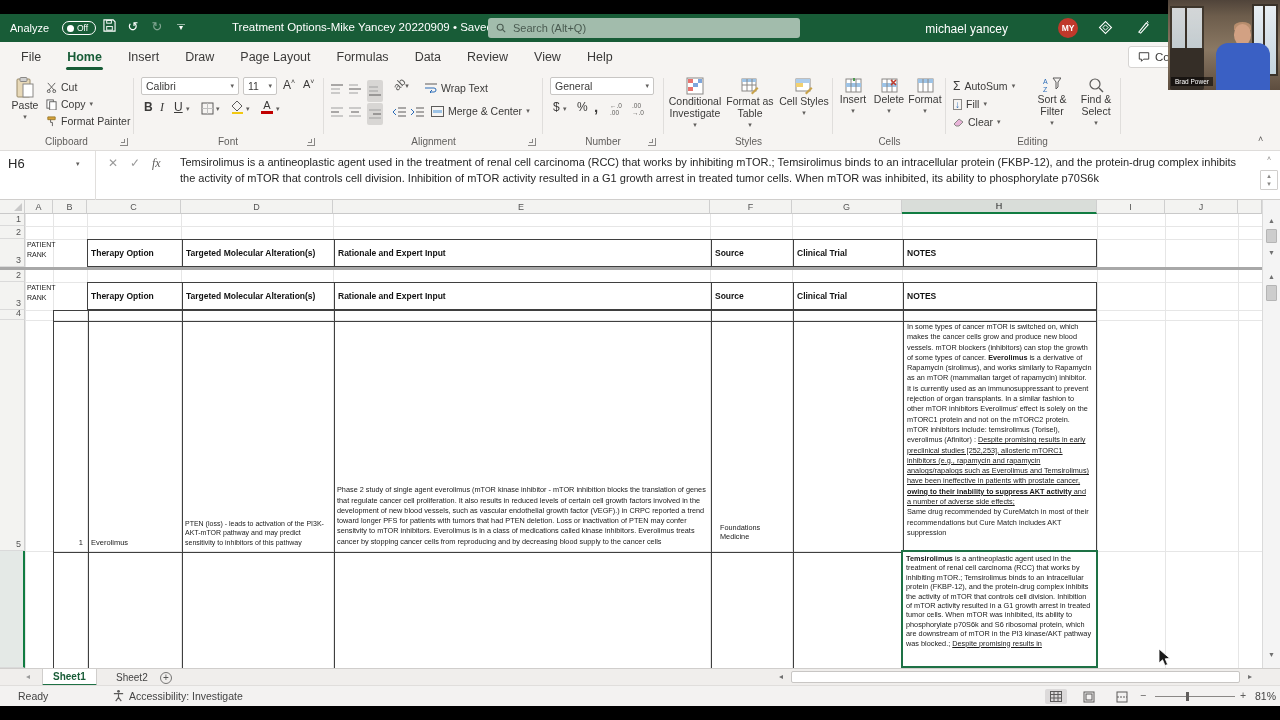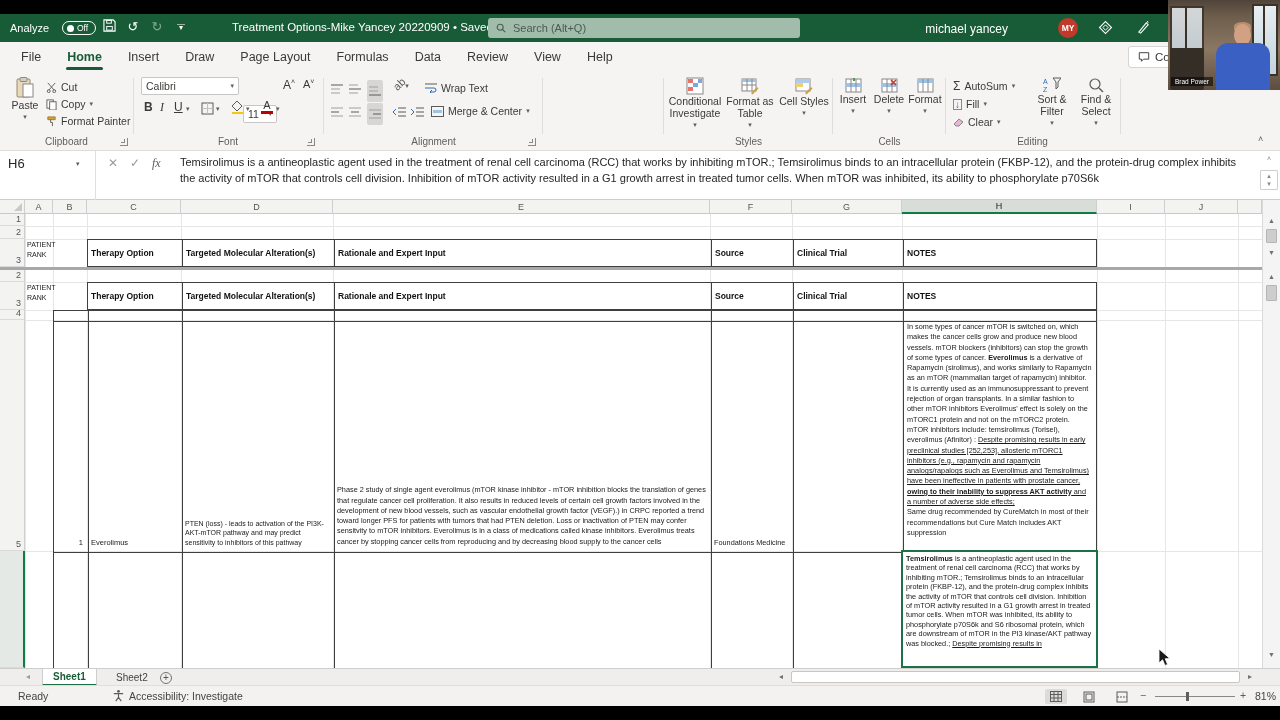--- a/index.html
+++ b/index.html
@@ -220,21 +220,21 @@
         <div class="rglabel">Clipboard</div>
         <div class="launcher" style="left:120px;"></div>
       </div>
       <div class="rgsep" style="left:133px;"></div>
 
       <div class="rgroup" style="left:135px;width:186px;">
         <div class="combo" style="left:6px;top:5px;width:98px;">
           <span>Calibri</span>
             <span class="chev">▾</span>
         </div>
-        <div class="combo" style="left:108px;top:5px;width:34px;margin-top:28px;">
+        <div class="combo" style="left:108px;top:5px;width:34px;">
           <span>11</span>
             <span class="chev">▾</span>
         </div>
         <div class="abs" style="left:148px;top:6px;font-size:12px;color:#3B3A39;">A<span style="font-size:7px;vertical-align:top;">˄</span></div>
         <div class="abs" style="left:168px;top:6px;font-size:11px;color:#3B3A39;">A<span style="font-size:7px;vertical-align:top;">˅</span></div>
         <div class="abs" style="left:9px;top:28px;font-weight:bold;font-size:12px;color:#3B3A39;">B</div>
         <div class="abs" style="left:25px;top:28px;font-style:italic;font-family:'Liberation Serif',serif;font-size:12px;color:#3B3A39;">I</div>
         <div class="abs" style="left:39px;top:28px;text-decoration:underline;font-size:12px;color:#3B3A39;">U</div>
         <span class="abs chev" style="left:51px;top:33px;">▾</span>
         <div class="abs" style="left:66px;top:29px;">
@@ -317,20 +317,34 @@
               <rect x="2" y="4" width="9" height="3" fill="#9DC3E6"></rect>
             </svg>
           <span>Merge &amp; Center</span>
             <span class="chev">▾</span>
         </div>
         <div class="rglabel">Alignment</div>
         <div class="launcher" style="left:203px;"></div>
       </div>
       <div class="rgsep" style="left:542px;"></div>
 
+      <div class="rgroup" style="left:544px;width:118px;">
+        <div class="combo" style="left:6px;top:5px;width:104px;">
+          <span>General</span>
+            <span class="chev">▾</span>
+        </div>
+        <div class="abs" style="left:9px;top:28px;font-size:12px;color:#3B3A39;">$</div>
+        <span class="abs chev" style="left:19px;top:33px;">▾</span>
+        <div class="abs" style="left:33px;top:28px;font-size:12px;color:#3B3A39;">%</div>
+        <div class="abs" style="left:50px;top:26px;font-size:15px;font-weight:bold;color:#3B3A39;">,</div>
+        <div class="abs mini" style="left:66px;top:30px;">←.0<br>.00</div>
+        <div class="abs mini" style="left:88px;top:30px;">.00<br>→.0</div>
+        <div class="rglabel">Number</div>
+        <div class="launcher" style="left:104px;"></div>
+      </div>
       <div class="rgsep" style="left:663px;"></div>
 
       <div class="rgroup" style="left:665px;width:167px;">
         <div class="rbig" style="left:2px;top:5px;width:56px;">
           <svg width="18" height="18" viewBox="0 0 18 18">
               <rect x="1" y="1" width="16" height="16" fill="#fff" stroke="#8A8886"></rect>
               <rect x="2" y="2" width="5" height="4" fill="#E8736E"></rect>
               <rect x="7" y="6" width="5" height="4" fill="#7EA6DC"></rect>
               <rect x="2" y="10" width="5" height="4" fill="#E8736E"></rect>
               <rect x="12" y="2" width="4" height="4" fill="#7EA6DC"></rect>
@@ -541,21 +555,21 @@
           <div class="vl" style="left:739px;background:#3F3F3F;"></div>
           <div class="vl" style="left:849px;background:#3F3F3F;"></div>
           <div class="dkline" style="left:0;right:0;top:10px;"></div>
           <div class="dkline" style="left:0;right:0;top:241px;"></div>
         </div>
 
         <div class="cellv bottom-al" style="left:53px;top:50px;width:32px;height:229px;justify-content:flex-end;padding:2px;font-size:7.5px;">1</div>
         <div class="cellv bottom-al" style="left:89px;top:50px;width:90px;height:229px;padding:2px;font-size:7.5px;">Everolimus</div>
         <div class="cellv bottom-al" style="left:183px;top:50px;width:148px;height:229px;padding:2px;font-size:7px;line-height:9.3px;">PTEN (loss) -  leads to activation of the PI3K-AKT-mTOR pathway and may predict sensitivity to inhibitors of this pathway</div>
         <div class="cellv bottom-al" style="left:335px;top:50px;width:373px;height:229px;padding:2px;font-size:7.3px;line-height:10.3px;">Phase 2 study of single agent everolimus (mTOR kinase inhibitor - mTOR inhibition blocks the translation of genes that regulate cancer cell proliferation. It also results in reduced levels of certain cell growth factors involved in the development of new blood vessels, such as vascular endothelial growth factor (VEGF).) in CRPC reported a trend toward longer PFS for patients with tumors that had PTEN deletion. Loss or inactivation of PTEN may confer sensitvity to mTOR inhibitors.    Everolimus is in a class of medications called kinase inhibitors. Everolimus treats cancer by stopping cancer cells from reproducing and by decreasing blood supply to the cancer cells</div>
-        <div class="cellv bottom-al" style="left:712px;top:50px;width:80px;height:229px;padding:2px;font-size:7.3px;">Foundations Medicine</div>
+        <div class="cellv bottom-al" style="left:712px;top:50px;width:80px;height:229px;padding:8px;font-size:7.3px;">Foundations Medicine</div>
         <div class="cellv" style="left:904px;top:51px;width:191px;height:229px;overflow:hidden;padding:1px 3px;font-size:7.3px;line-height:10.3px;"><span>In some types of cancer mTOR is switched on, which makes the cancer cells grow and produce new blood vessels. mTOR blockers (inhibitors) can stop the growth of some types of cancer.     </span><span style="font-weight: bold;">Everolimus</span><span> is a derivative of Rapamycin (sirolimus), and works similarly to Rapamycin as an mTOR (mammalian target of rapamycin) inhibitor. It is currently used as an immunosuppressant to prevent rejection of organ transplants. In a similar fashion to other mTOR inhibitors Everolimus' effect is solely on the mTORC1 protein and not on the mTORC2 protein. mTOR inhibitors include:  temsirolimus (Torisel), everolimus (Afinitor) :     </span><span style="text-decoration: underline;">Despite promising results in early preclinical studies [252,253], allosteric mTORC1 inhibitors (e.g., rapamycin and rapamycin analogs/rapalogs such as Everolimus and Temsirolimus) have been ineffective in patients with prostate cancer, </span><span style="font-weight: bold; text-decoration: underline;">owing to their inability to suppress AKT activity</span><span style="text-decoration: underline;"> and a number of adverse side effects;</span><br><span>Same drug recommended by CureMatch in most of their recommendations but Cure Match includes AKT suppression</span></div>
 
         <div class="sel-cell" style="left:901px;top:280px;width:197px;height:118px;">
           <div style="padding:2px 3px;font-size:7.3px;line-height:9.4px;color:#1a1a1a;overflow:hidden;height:114px;"><span style="font-weight: bold;">Temsirolimus</span><span> is a antineoplastic agent used in the treatment of renal cell carcinoma (RCC) that works by inhibiting mTOR.;     Temsirolimus binds to an intracellular protein (FKBP-12), and the protein-drug complex inhibits the activity of mTOR that controls cell division. Inhibition of mTOR activity resulted in a G1 growth arrest in treated tumor cells. When mTOR was inhibited, its ability to phosphorylate p70S6k and S6 ribosomal protein, which are downstream of mTOR in the PI3 kinase/AKT pathway was blocked.;     </span><span style="text-decoration: underline;">Despite promising results in</span></div>
         </div>
       </div>
 
       <div class="vscroll">
         <div class="sbtn" style="top:17px;">▲</div>
         <div class="sthumb" style="top:29px;height:14px;"></div>

